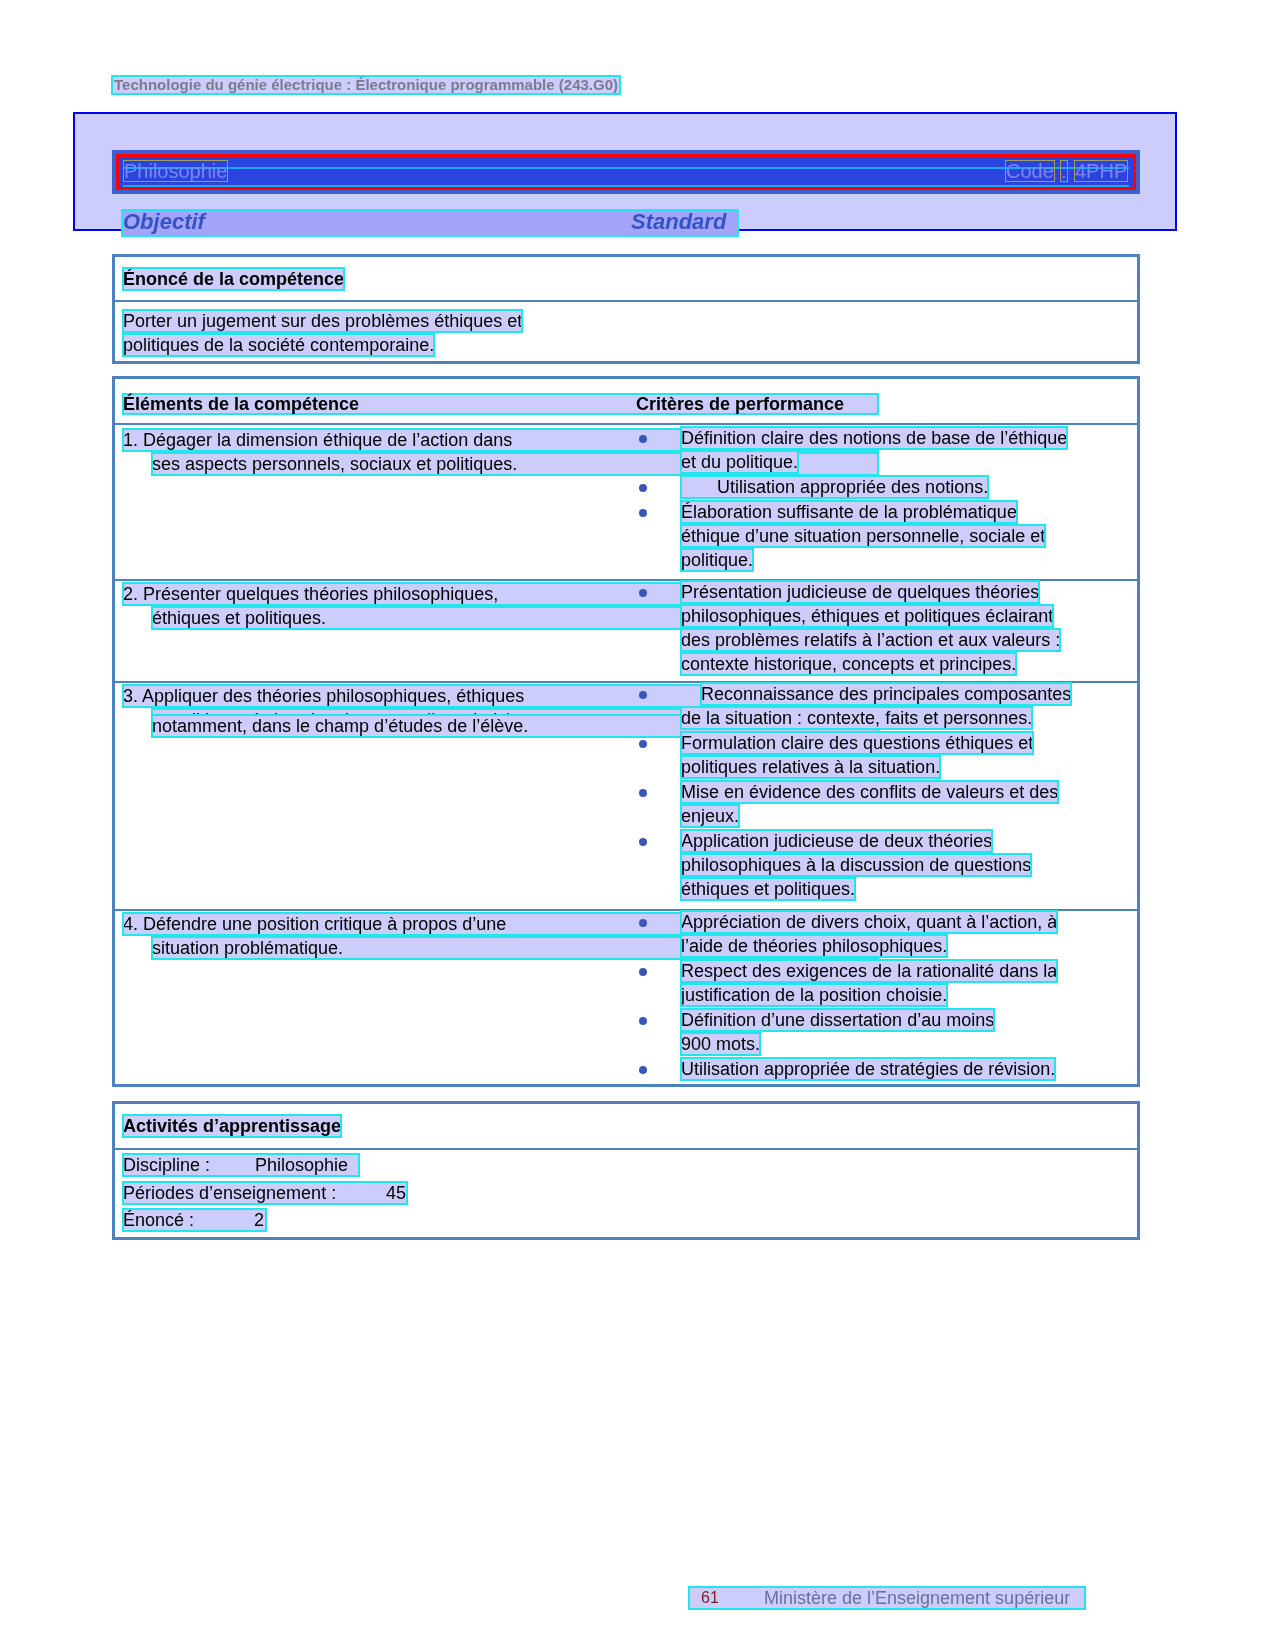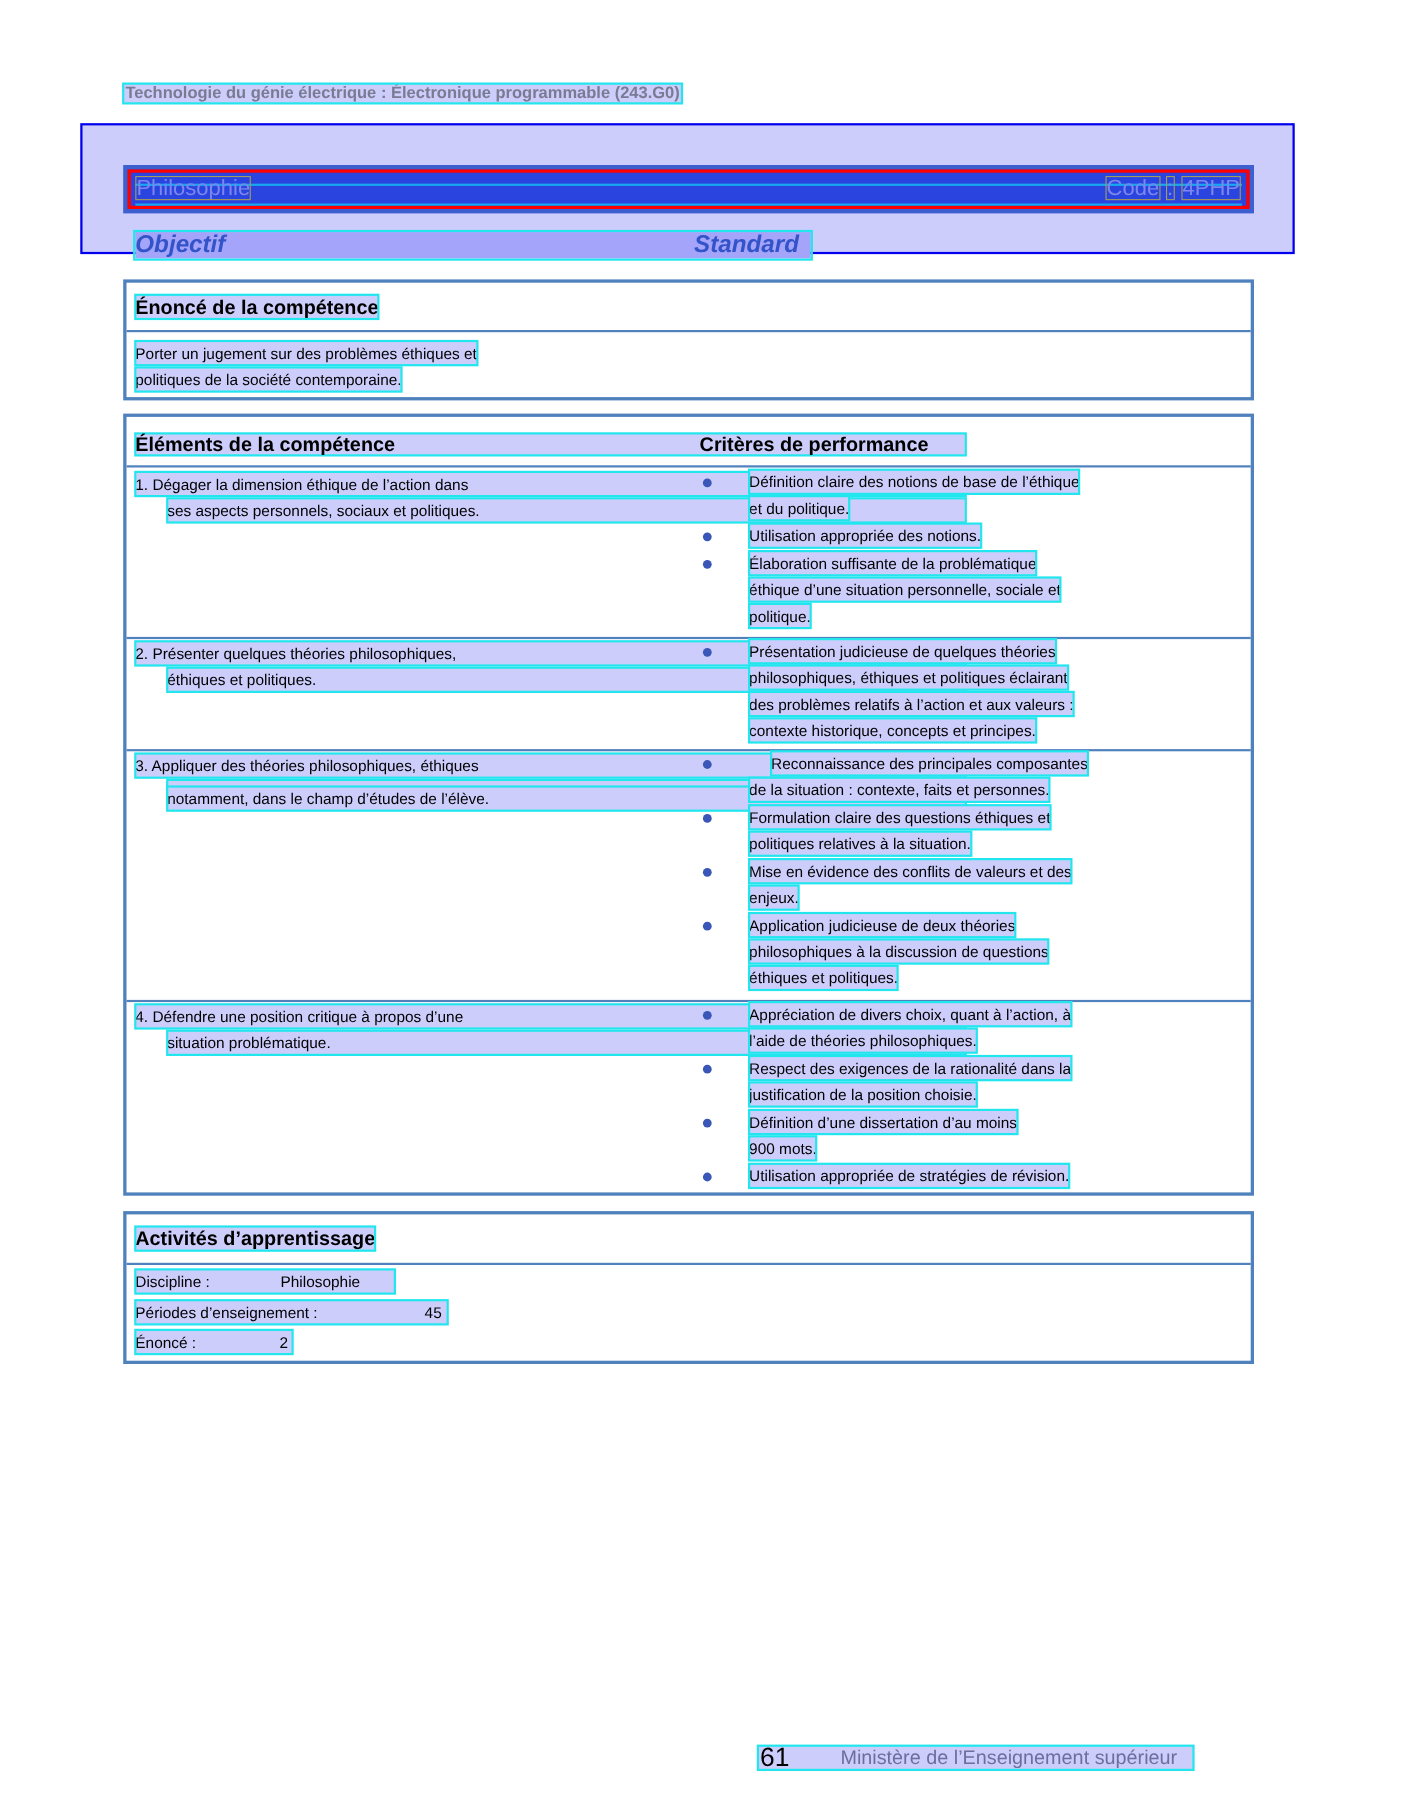--- a/index.html
+++ b/index.html
@@ -9,25 +9,25 @@
   .running-head { position:absolute; left:112px; top:76px; font-size:15px; font-weight:bold; color:#7a7a92; line-height:18px; padding:0 2px; }
   .header-zone { position:absolute; left:73px; top:112px; width:1104px; height:119px; background:#cccdfb; border:2px solid #0000ee; box-sizing:border-box; }
   .title-bar { position:absolute; left:112px; top:150px; width:1028px; height:44px; background:#3e5fcf; }
   .title-bar-inner { position:absolute; left:4px; top:4px; right:4px; bottom:4px; border:3px solid #ff0000; background:#2a45df; box-sizing:border-box; }
   .title-line { position:absolute; left:4px; right:4px; top:10px; height:16px; border-top:2px solid #18a8f0; border-bottom:2px solid #18a8f0; }
   .title-text { position:absolute; top:10px; font-size:20px; color:#7d86ee; line-height:20px; outline:1px solid #a59b5c; }
   .obj-row { position:absolute; left:123px; top:211px; width:614px; height:24px; background:#a4a4fa; outline:2px solid #22e6ee; }
   .obj-label { position:absolute; top:-2px; font-size:22px; font-style:italic; font-weight:bold; color:#3353c8; }
   .box { position:absolute; left:112px; width:1028px; border:3px solid #4f81bd; box-sizing:border-box; background:#fff; }
   .box .sep { position:absolute; left:0; right:0; height:2px; background:#4f81bd; }
-  .t { position:absolute; font-size:14px; line-height:22px; white-space:nowrap; }
+  .t { position:absolute; font-size:18px; line-height:22px; white-space:nowrap; }
   .th { font-weight:bold; font-size:18px; }
   .bullet { position:absolute; width:8px; height:8px; border-radius:50%; background:#3a57b8; }
   .footer { position:absolute; left:689px; top:1587px; width:396px; height:22px; font-size:18px; line-height:22px; }
-  .footer .num { position:absolute; left:2px; color:#000000; font-size:24px; }
+  .footer .num { position:absolute; left:12px; color:#7f1d1d; font-size:16px; }
   .footer .ministry { position:absolute; left:75px; color:#6e6e9e; }
 </style>
 </head>
 <body>
 
 <div class="running-head hl">Technologie du génie électrique : Électronique programmable (243.G0)</div>
 
 <div class="header-zone"></div>
 
 <div class="title-bar">
@@ -58,21 +58,21 @@
   <span class="t th" style="left:521px;top:14px;">Critères de performance</span>
   <div class="sep" style="top:44px;"></div>
 
   <div id="rows">
       <span class="t hl" style="left: 8px; top: 50px; width: 755px;">1.  Dégager la dimension éthique de l’action dans</span>
       <span class="t hl" style="left: 37px; top: 74px; width: 726px;">ses aspects personnels, sociaux et politiques.</span>
       <span class="bullet" style="left: 524px; top: 56px;"></span>
       <span class="t hl" style="left: 566px; top: 48px;">Définition claire des notions de base de l’éthique</span>
       <span class="t hl" style="left: 566px; top: 72px;">et du politique.</span>
       <span class="bullet" style="left: 524px; top: 105px;"></span>
-      <span class="t hl" style="left: 566px; top: 97px;">Utilisation appropriée des notions.</span>
+      <span class="t hl" style="left: 566px; top: 97px; padding-left: 36px;">Utilisation appropriée des notions.</span>
       <span class="bullet" style="left: 524px; top: 130px;"></span>
       <span class="t hl" style="left: 566px; top: 122px;">Élaboration suffisante de la problématique</span>
       <span class="t hl" style="left: 566px; top: 146px;">éthique d’une situation personnelle, sociale et</span>
       <span class="t hl" style="left: 566px; top: 170px;">politique.</span>
       <div class="sep" style="top: 200px;"></div>
       <span class="t hl" style="left: 8px; top: 204px; width: 755px;">2.  Présenter quelques théories philosophiques,</span>
       <span class="t hl" style="left: 37px; top: 228px; width: 726px;">éthiques et politiques.</span>
       <span class="bullet" style="left: 524px; top: 210px;"></span>
       <span class="t hl" style="left: 566px; top: 202px;">Présentation judicieuse de quelques théories</span>
       <span class="t hl" style="left: 566px; top: 226px;">philosophiques, éthiques et politiques éclairant</span>

